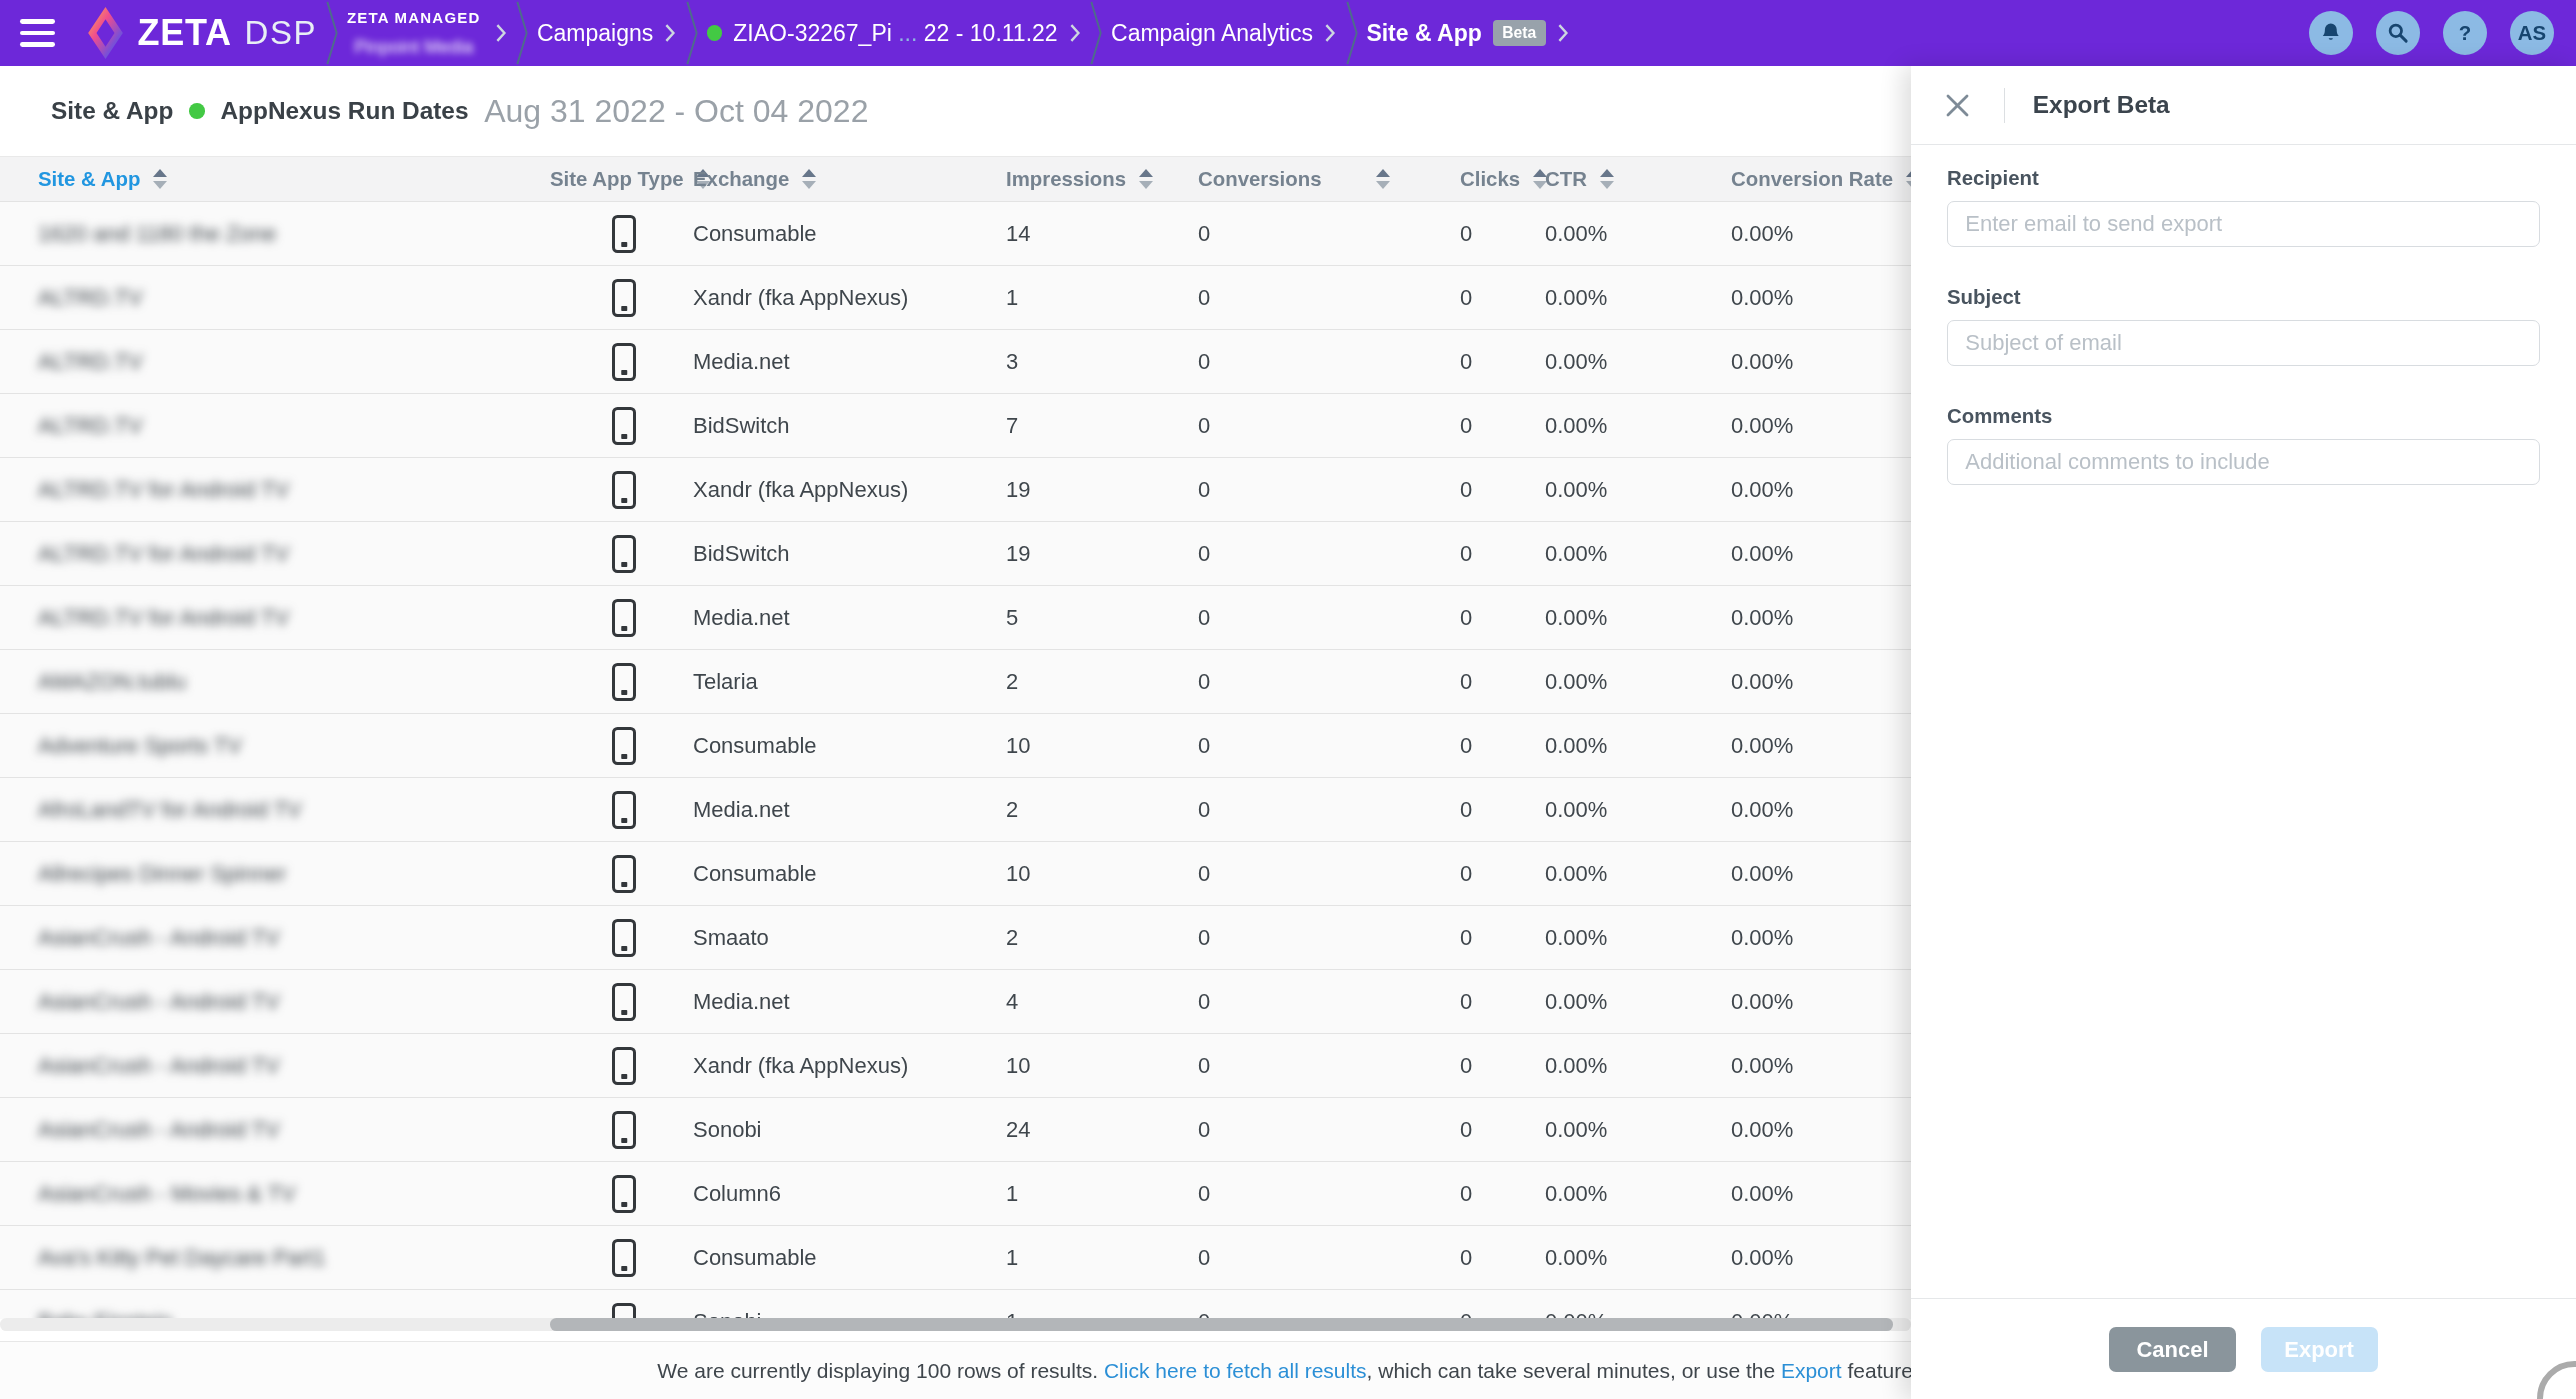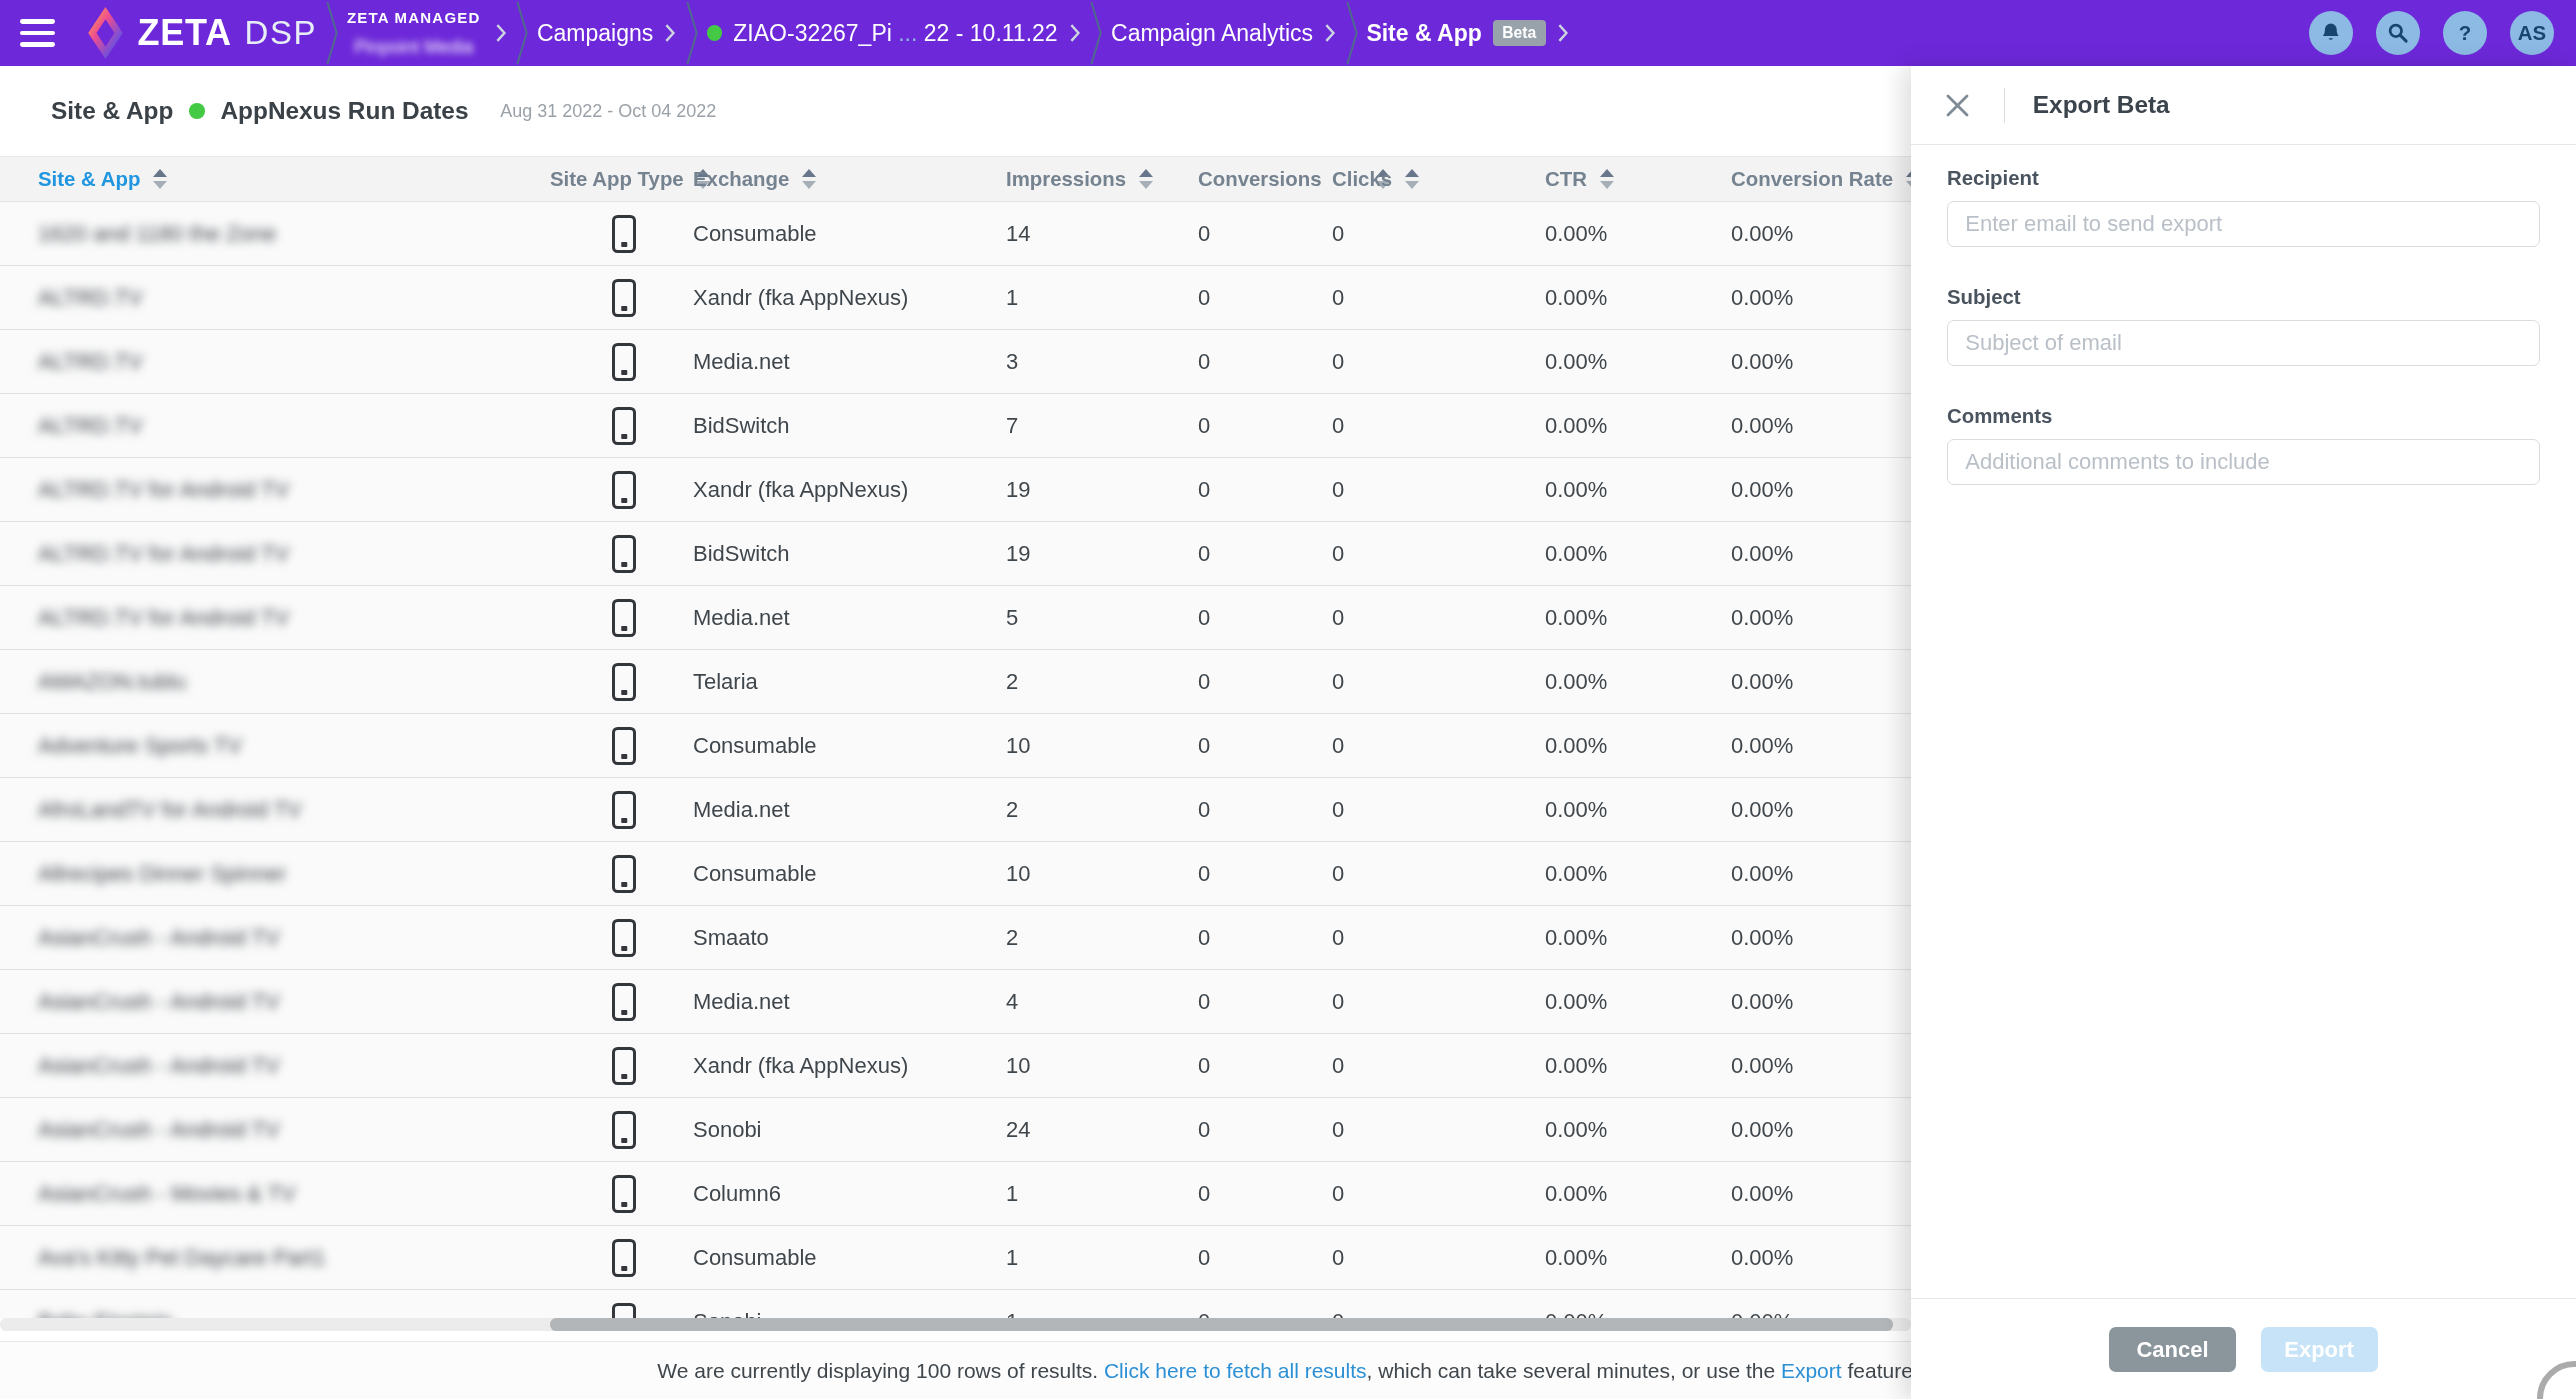--- a/index.html
+++ b/index.html
@@ -26,38 +26,38 @@
   .beta-badge { background:#98a2ab; color:#fff; font-size:15.7px; font-weight:bold; padding:3.9px 9.4px; border-radius:3.9px; }
   .nav-right { margin-left:auto; display:flex; align-items:center; gap:23px; margin-right:22px; }
   .nav-circle { width:44px; height:44px; border-radius:50%; background:#8cbae4; display:flex; align-items:center; justify-content:center; cursor:pointer; color:#17456f; font-weight:bold; font-size:20.4px; }
   .redacted { filter:blur(4.7px); }
   .redacted-light { filter:blur(3.9px); }
 
   
   .page-head { height:90px; display:flex; align-items:center; padding-left:51px; gap:15.7px; background:#fff; }
   .page-title { font-size:24.4px; font-weight:bold; color:#3a4147; }
   .page-sub { font-size:24.4px; font-weight:bold; color:#3a4147; }
-  .page-dates { font-size:18px; color:#9aa1a8; margin-left:16px; }
+  .page-dates { font-size:32px; color:#9aa1a8; margin-left:0; }
 
   
   .thead { position:relative; height:46px; background:#f3f3f4; border-top:0.8px solid #e9e9e9; border-bottom:0.8px solid #e3e3e3; }
   .hcell { position:absolute; top:0; height:100%; display:flex; align-items:center; font-size:20.4px; font-weight:bold; color:#75828f; cursor:pointer; }
   .hcell.sorted { color:#2196e0; }
   .sort { display:inline-flex; flex-direction:column; gap:3.9px; margin-left:12.6px; }
   .sort .up { width:0; height:0; border-left:7px solid transparent; border-right:7px solid transparent; border-bottom:8.6px solid #67768a; }
   .sort .down { width:0; height:0; border-left:7px solid transparent; border-right:7px solid transparent; border-top:8.6px solid #a6afb8; }
   .tbody { position:relative; height:1117px; overflow:hidden; background:#fff; }
   .trow { position:relative; height:64px; border-bottom:0.8px solid #e3e3e3; background:#fafafa; cursor:pointer; }
   .cell { position:absolute; top:50%; transform:translateY(-50%); font-size:22px; color:#3f464c; white-space:nowrap; }
   .c-site   { left:38px; }
   .c-type   { left:602px; width:44px; display:flex; justify-content:center; }
   .c-exch   { left:693px; }
   .c-imp    { left:1006px; }
   .c-conv   { left:1198px;gap:42px; }
-  .c-clicks { left:1332px;justify-content:flex-end; }
+  .c-clicks { left:1460px;justify-content:flex-end; }
   .c-ctr    { left:1517px;margin-left:28px; }
   .c-rate   { left:1731px; }
   .phone { position:relative; display:inline-block; width:23.6px; height:38px; border:3.1px solid #33373b; border-radius:5.5px; }
   .phone::after { content:""; position:absolute; left:50%; transform:translateX(-50%); bottom:2.4px; width:5.5px; height:5.5px; background:#33373b; border-radius:0.8px; }
 
   
   .hscroll-track { position:absolute; left:0; top:1318px; width:1911px; height:12.6px; background:#ececec; border-radius:6.3px; z-index:5; }
   .hscroll-thumb { position:absolute; left:550px; top:1318px; width:1343px; height:12.6px; background:#b3b6b9; border-radius:6.3px; z-index:6; cursor:grab; }
 
   

